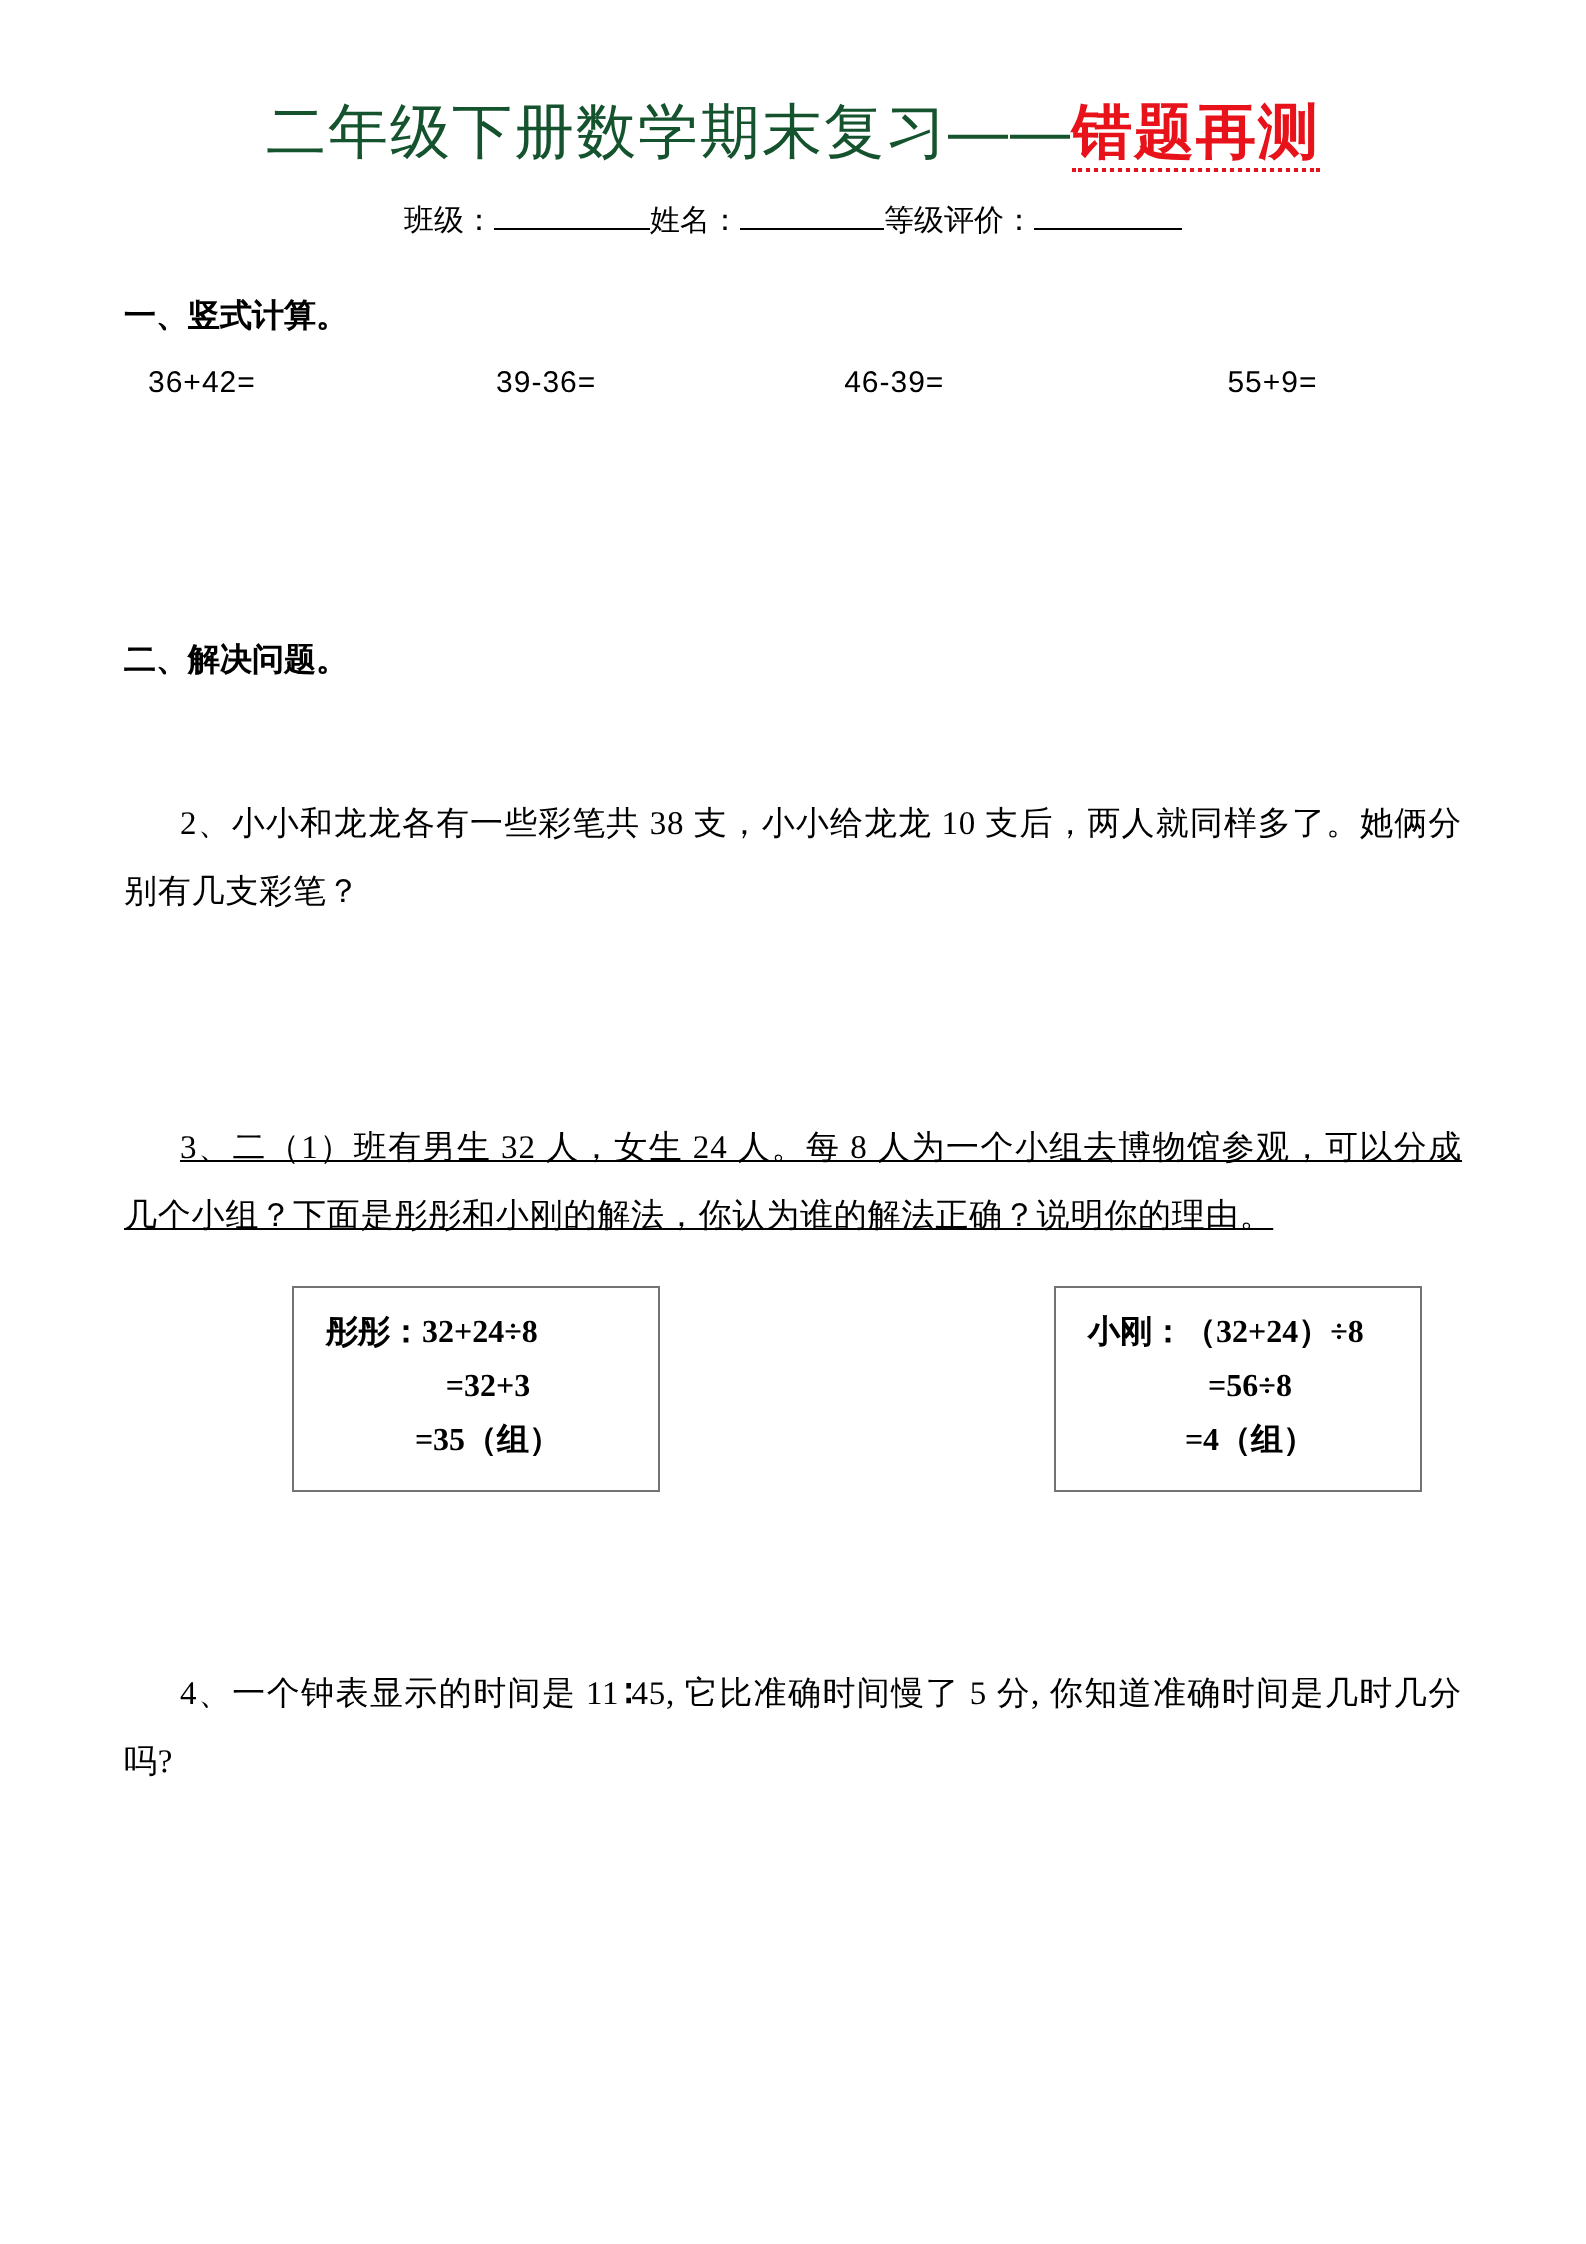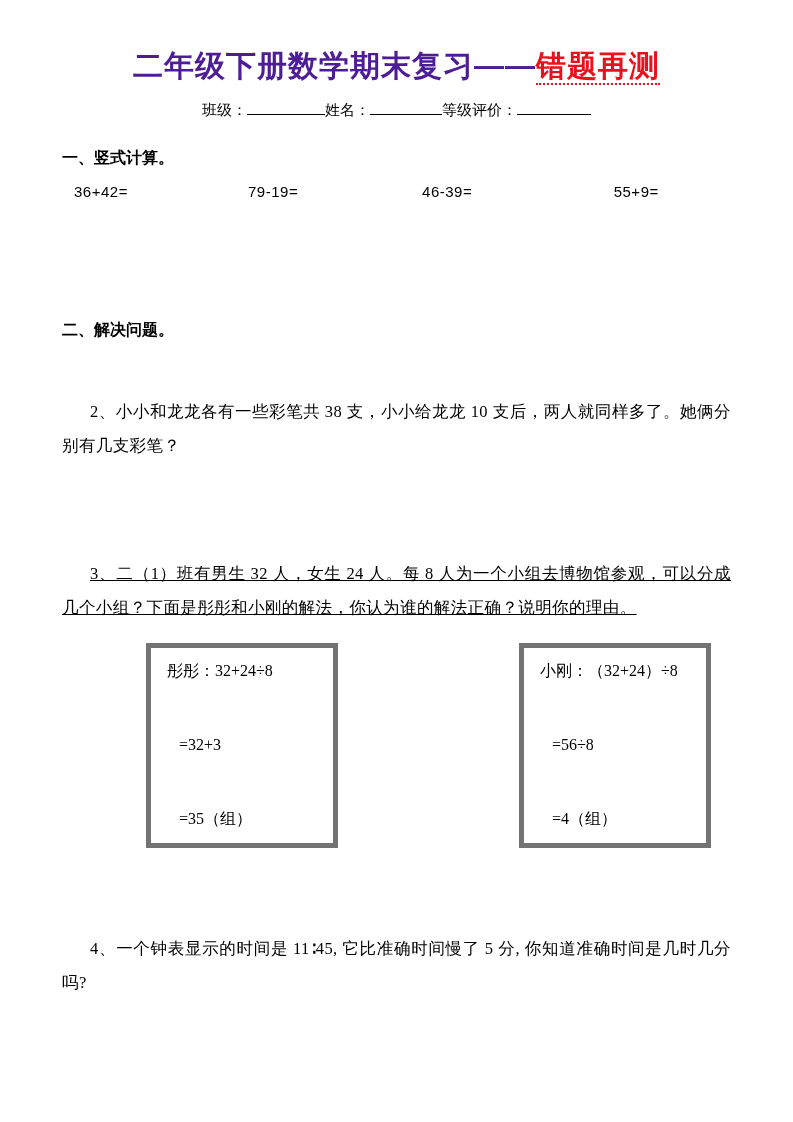--- a/index.html
+++ b/index.html
@@ -24,24 +24,24 @@
   }
 
   
   .title-row {
     margin-top: 46px;
     text-align: center;
     white-space: nowrap;
   }
   .title-black {
     font-family: "Liberation Sans", sans-serif;
-    font-weight: bold;
+    font-weight: normal;
     font-size: 30px;
     letter-spacing: 1px;
-    color: #4c1d95;
+    color: #14532d;
   }
   .title-red {
     font-family: "Liberation Sans", sans-serif;
     font-weight: bold;
     font-size: 30px;
     letter-spacing: 1px;
     color: #e8131a;
     border-bottom: 2px dotted #e8131a;
     padding-bottom: 1px;
   }
@@ -105,51 +105,52 @@
   .prob.p4 { margin-top: 84px; }
 
   
   .box-row {
     margin-top: 18px;
     display: flex;
     justify-content: space-between;
     padding: 0 20px 0 84px;
   }
   .sol-box {
-    border: 5px solid #737373;
+    border: 1px solid #737373;
     padding: 9px 16px 11px 16px;
     min-width: 150px;
+    font-weight: bold;
   }
   .sol-box .ln {
     font-size: 16px;
     line-height: 27px;
     white-space: nowrap;
   }
   .sol-box .ln.l0 { text-align: left; }
   .sol-box .ln.l1,
-  .sol-box .ln.l2 { padding-left: 12px; margin-top: 47px; }
+  .sol-box .ln.l2 { text-align: center; padding-left: 12px; }
 </style>
 </head>
 <body>
 
 <div class="page">
 
   <div class="title-row">
     <span class="title-black">二年级下册数学期末复习——</span><span class="title-red">错题再测</span>
   </div>
 
   <div class="info-line">
     <span class="lbl">班级：</span><span class="blank w1"></span><span class="lbl">姓名：</span><span class="blank w2"></span><span class="lbl">等级评价：</span><span class="blank w3"></span>
   </div>
 
   <div class="sec-head">一、竖式计算。</div>
 
   <div class="calc-row">
     <div class="calc-item c0">36+42=</div>
-    <div class="calc-item c1">79-19=</div>
+    <div class="calc-item c1">39-36=</div>
     <div class="calc-item c2">46-39=</div>
     <div class="calc-item c3">55+9=</div>
   </div>
 
   <div class="sec-head two">二、解决问题。</div>
 
 
   <div class="prob p2">2、小小和龙龙各有一些彩笔共 38 支，小小给龙龙 10 支后，两人就同样多了。她俩分别有几支彩笔？</div>
 
   <div class="prob p3">3、二（1）班有男生 32 人，女生 24 人。每 8 人为一个小组去博物馆参观，可以分成几个小组？下面是彤彤和小刚的解法，你认为谁的解法正确？说明你的理由。</div>

